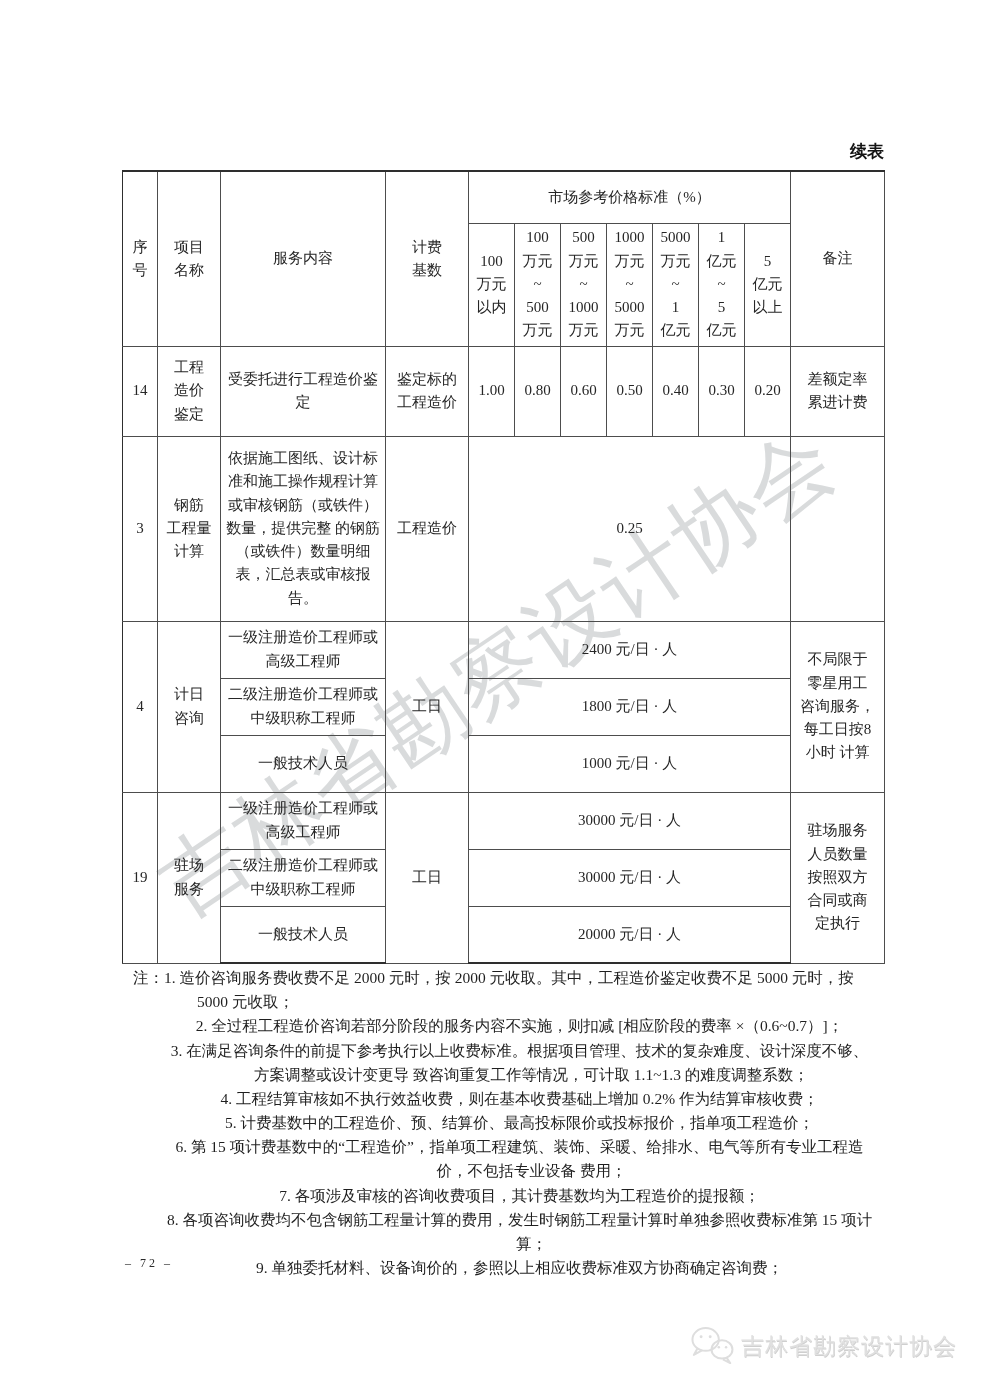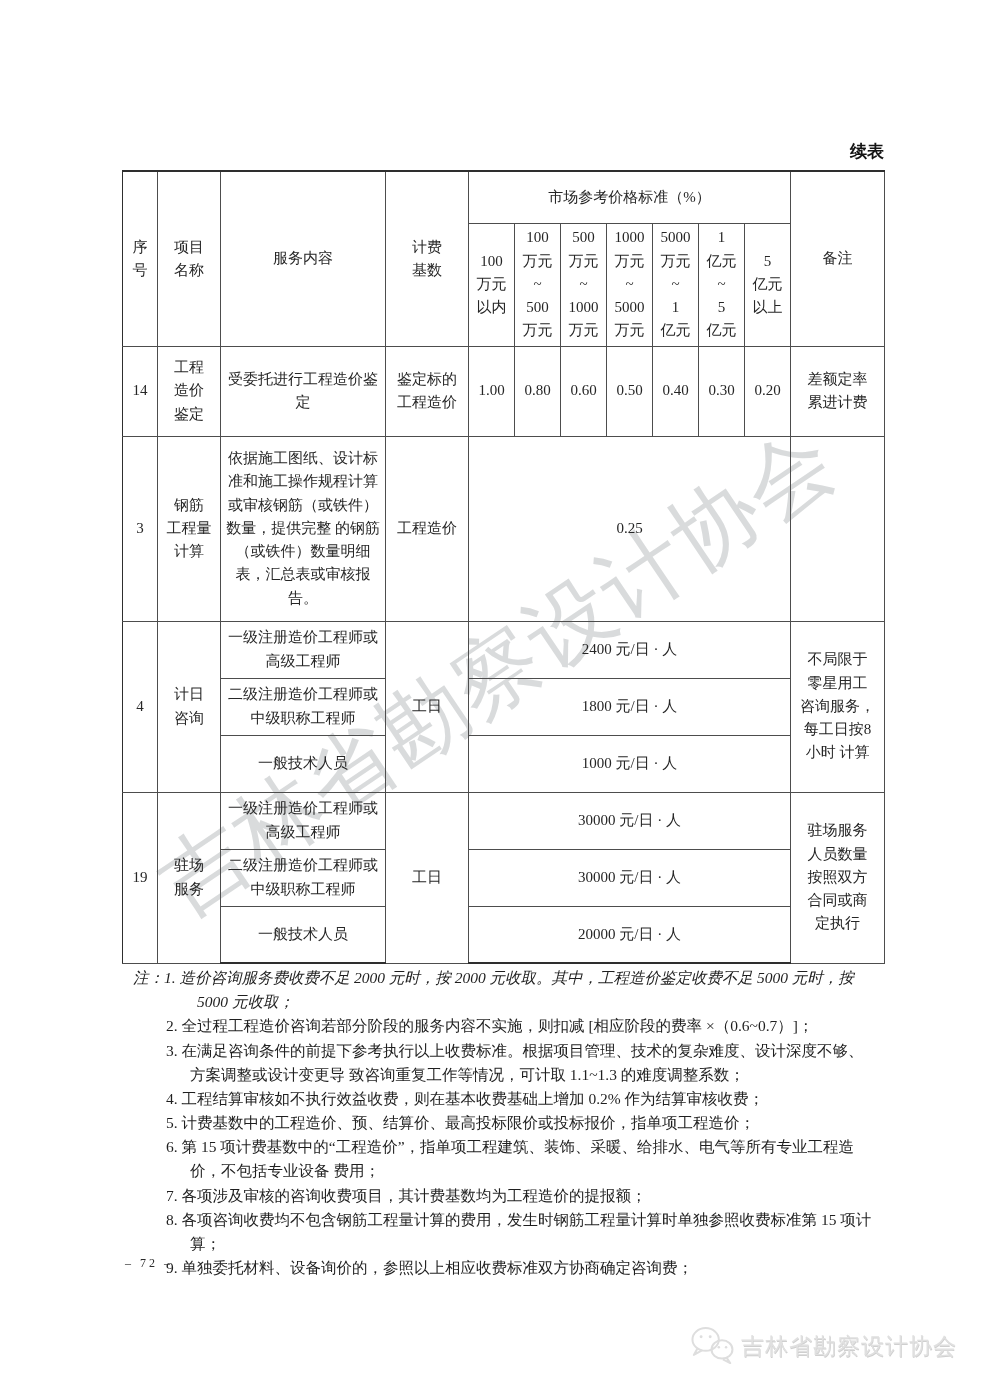--- a/index.html
+++ b/index.html
@@ -48,22 +48,22 @@
   tr.h2 { height:123px; }
   tr.r14 { height:90px; }
   tr.r15 { height:185px; }
   tr.sub { height:57px; }
 
   
   .notes {
     position:absolute; left:133px; top:966px; width:740px;
     font-size:15.5px; line-height:1.56; color:#1f1f1f;
   }
-  .note-first { padding-left:64px; text-indent:-64px;font-style:italic; }
-  .note-item  { margin-left:33px; padding-left:24px; text-indent:-24px; }
+  .note-first { padding-left:64px; text-indent:-64px; }
+  .note-item  { margin-left:33px; padding-left:24px; text-indent:-24px;text-align:center; }
 
   .page-num {
     position:absolute; left:125px; top:1256px;
     font-size:12px; letter-spacing:3px; color:#2a2a2a;
   }
 
   
   .footer-brand {
     position:absolute; left:688px; top:1324px;
     display:flex; align-items:center; gap:5px;

